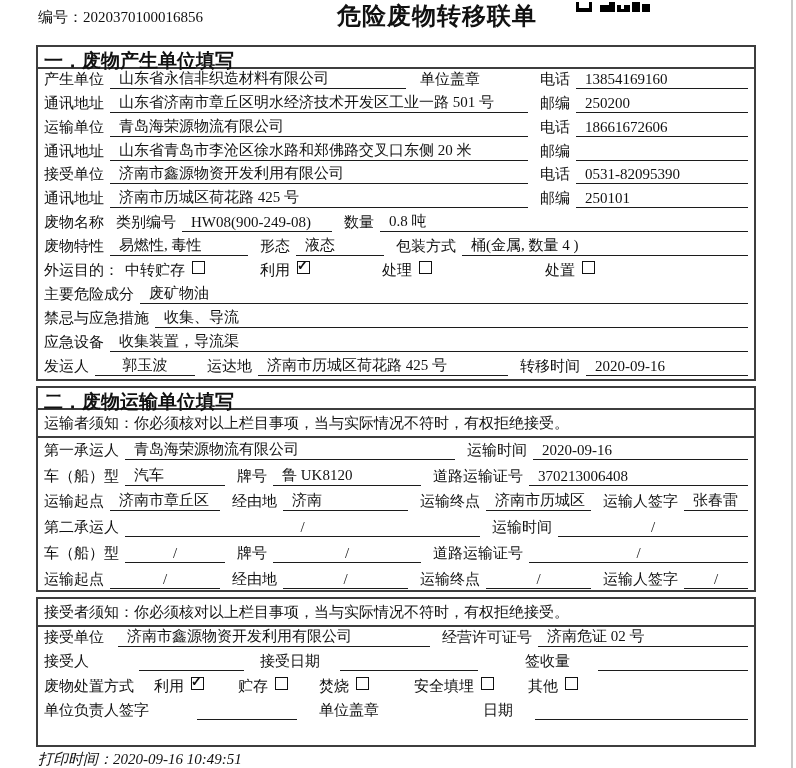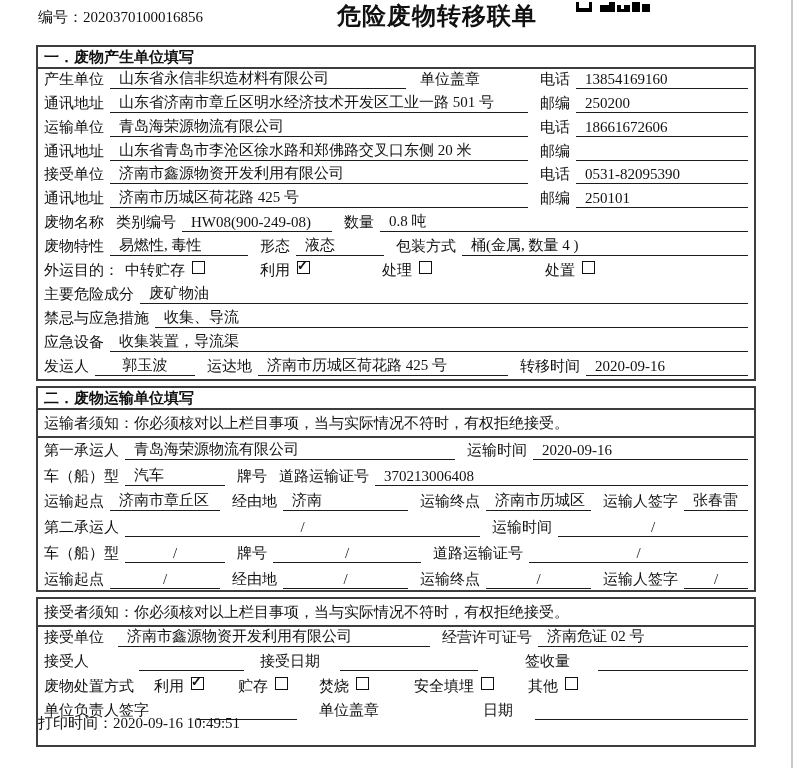--- a/index.html
+++ b/index.html
@@ -18,21 +18,21 @@
     font-weight:700;font-size:24px;letter-spacing:1px;white-space:nowrap;
   }
   .qr{position:absolute;left:576px;top:0;}
   
   .b{position:absolute;left:36px;width:720px;box-sizing:border-box;border:2px solid #3d3d3d;background:#fff;}
   .b1{top:45px;height:336px;}
   .b2{top:386px;height:206px;}
   .b3{top:597px;height:150px;}
   .hd{
     font-family:"Liberation Sans","DejaVu Sans",sans-serif;
-    font-weight:700;font-size:15px;height:22px;box-sizing:border-box;
+    font-weight:700;font-size:19px;height:22px;box-sizing:border-box;
     padding:1px 6px 0;border-bottom:2px solid #3d3d3d;
   }
   .nt{height:28px;display:flex;align-items:center;padding:0 6px;border-bottom:2px solid #3d3d3d;box-sizing:border-box;white-space:nowrap;}
   .row{display:flex;align-items:flex-end;padding:0 6px 4px;box-sizing:border-box;}
   .b1 .row{height:23.9px;}
   .b2 .row{height:25.8px;}
   .b3 .row{height:24.2px;}
   .lbl{flex-shrink:0;white-space:nowrap;}
   .val{
     border-bottom:1px solid #1c1c1c;white-space:nowrap;box-sizing:border-box;
@@ -44,21 +44,21 @@
   .sp{flex:1 1 auto;}
   .grp{display:flex;flex-shrink:0;white-space:nowrap;}
   .cb{
     width:11px;height:11px;border:1.5px solid #111;display:inline-block;
     margin-left:7px;margin-bottom:2px;position:relative;flex-shrink:0;background:#fff;
   }
   .cb.ck::after{
     content:"\2713";position:absolute;left:-1px;top:-4px;
     font-size:13px;font-weight:700;color:#111;
   }
-  .print-line{position:absolute;left:38px;top:714px;white-space:nowrap;}
+  .print-line{position:absolute;left:38px;top:750px;white-space:nowrap;font-style:italic;}
 </style>
 </head>
 <body>
 
 <div class="page-edge"></div>
 
 <div class="serial">
   <span>编号：</span><span>2020370100016856</span>
 </div>
 
@@ -194,20 +194,21 @@
     <span class="lbl">第一承运人</span>
     <span class="val" style="width:330px">青岛海荣源物流有限公司</span>
     <span class="lbl" style="margin-left:12px">运输时间</span>
     <span class="val fx">2020-09-16</span>
   </div>
 
   <div class="row">
     <span class="lbl">车（船）型</span>
     <span class="val" style="width:100px">汽车</span>
     <span class="lbl" style="margin-left:12px">牌号</span>
+    <span class="val" style="width:148px">鲁 UK8120</span>
     <span class="lbl" style="margin-left:12px">道路运输证号</span>
     <span class="val fx">370213006408</span>
   </div>
 
   <div class="row">
     <span class="lbl">运输起点</span>
     <span class="val" style="width:110px">济南市章丘区</span>
     <span class="lbl" style="margin-left:12px">经由地</span>
     <span class="val" style="width:125px">济南</span>
     <span class="lbl" style="margin-left:12px">运输终点</span>

